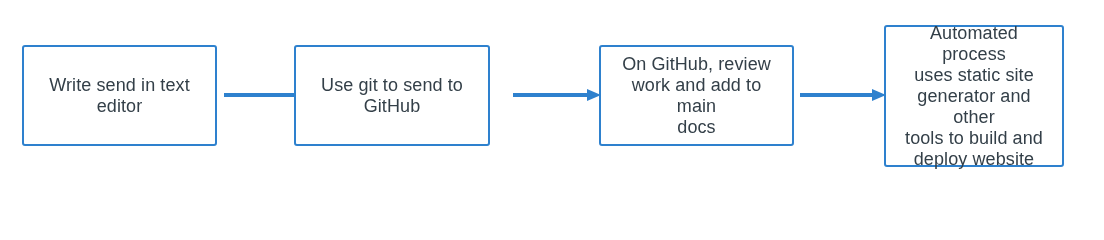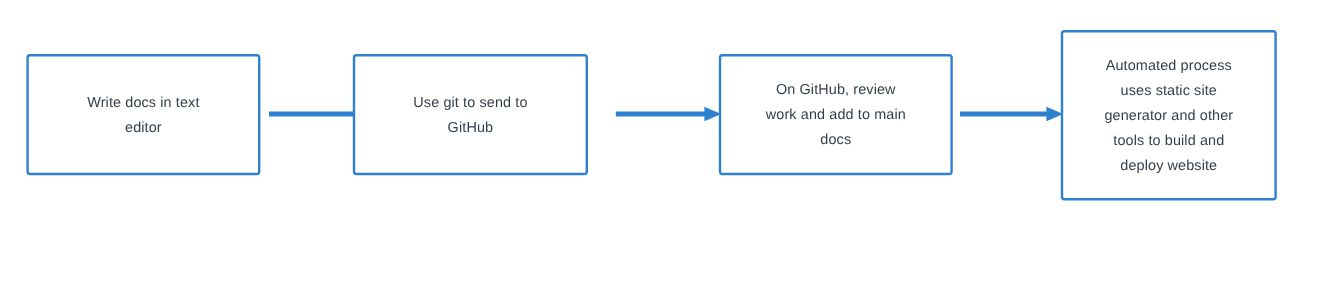--- a/index.html
+++ b/index.html
@@ -28,21 +28,21 @@
     background: #ffffff;
     display: flex;
     align-items: center;
     justify-content: center;
     text-align: center;
   }
   .node-label {
     display: block;
     color: #333f48;
     font-family: "Liberation Sans", sans-serif;
-    font-size: 12px;
+    font-size: 18px;
     line-height: 21px;
     letter-spacing: 0.1px;
     padding: 0 10px;
     white-space: pre-line;
   }
   
   #node-write-docs   { left: 22px;  top: 45px;  width: 195px; height: 101px; }
   #node-use-git      { left: 294px; top: 45px;  width: 196px; height: 101px; }
   #node-review-work  { left: 599px; top: 45px;  width: 195px; height: 101px; }
   #node-automated    { left: 884px; top: 25px;  width: 180px; height: 142px; }
@@ -57,21 +57,21 @@
   #arrow-1 { left: 224px; top: 88px; width: 88px; }
   #arrow-2 { left: 513px; top: 88px; width: 88px; }
   #arrow-3 { left: 800px; top: 88px; width: 86px; }
 </style>
 </head>
 <body>
 
 <div id="flowchart">
 
   <div class="node" id="node-write-docs">
-    <span class="node-label">Write docs in text
+    <span class="node-label">Write send in text
 editor</span>
   </div>
 
   <div class="arrow" id="arrow-1">
     <svg width="88" height="14" viewBox="0 0 88 14" xmlns="http://www.w3.org/2000/svg">
       <line x1="0" y1="7" x2="76" y2="7" stroke="#2e81ce" stroke-width="4"></line>
       <polygon points="74,1 88,7 74,13" fill="#2e81ce"></polygon>
     </svg>
   </div>
 

